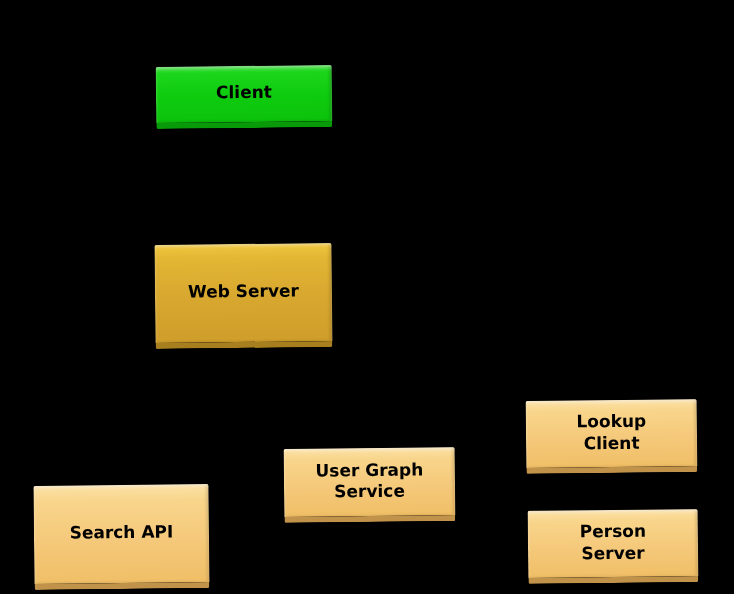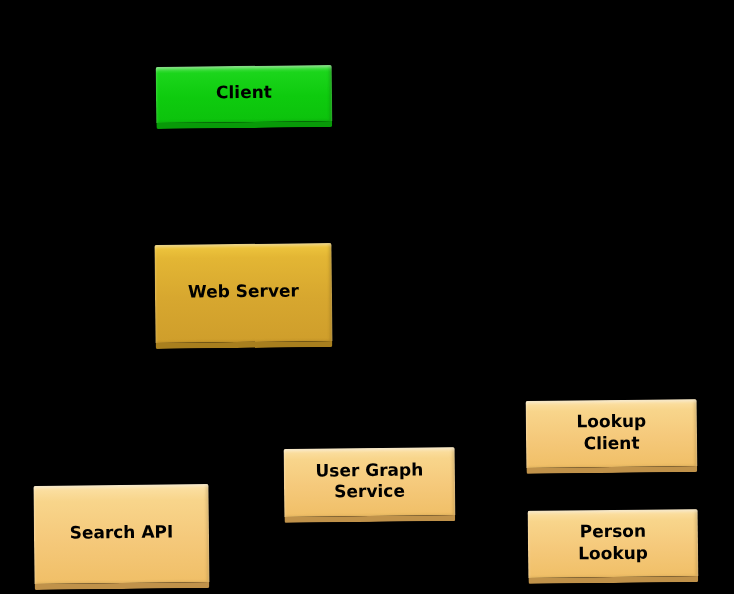--- a/index.html
+++ b/index.html
@@ -83,16 +83,16 @@
 Service</span>
   </div>
 
   <div class="node node-tan pos-lookup">
     <span class="label">Lookup
 Client</span>
   </div>
 
   <div class="node node-tan pos-person">
     <span class="label">Person
-Lookup</span>
+Server</span>
   </div>
 
 </div>
 
 </body></html>

